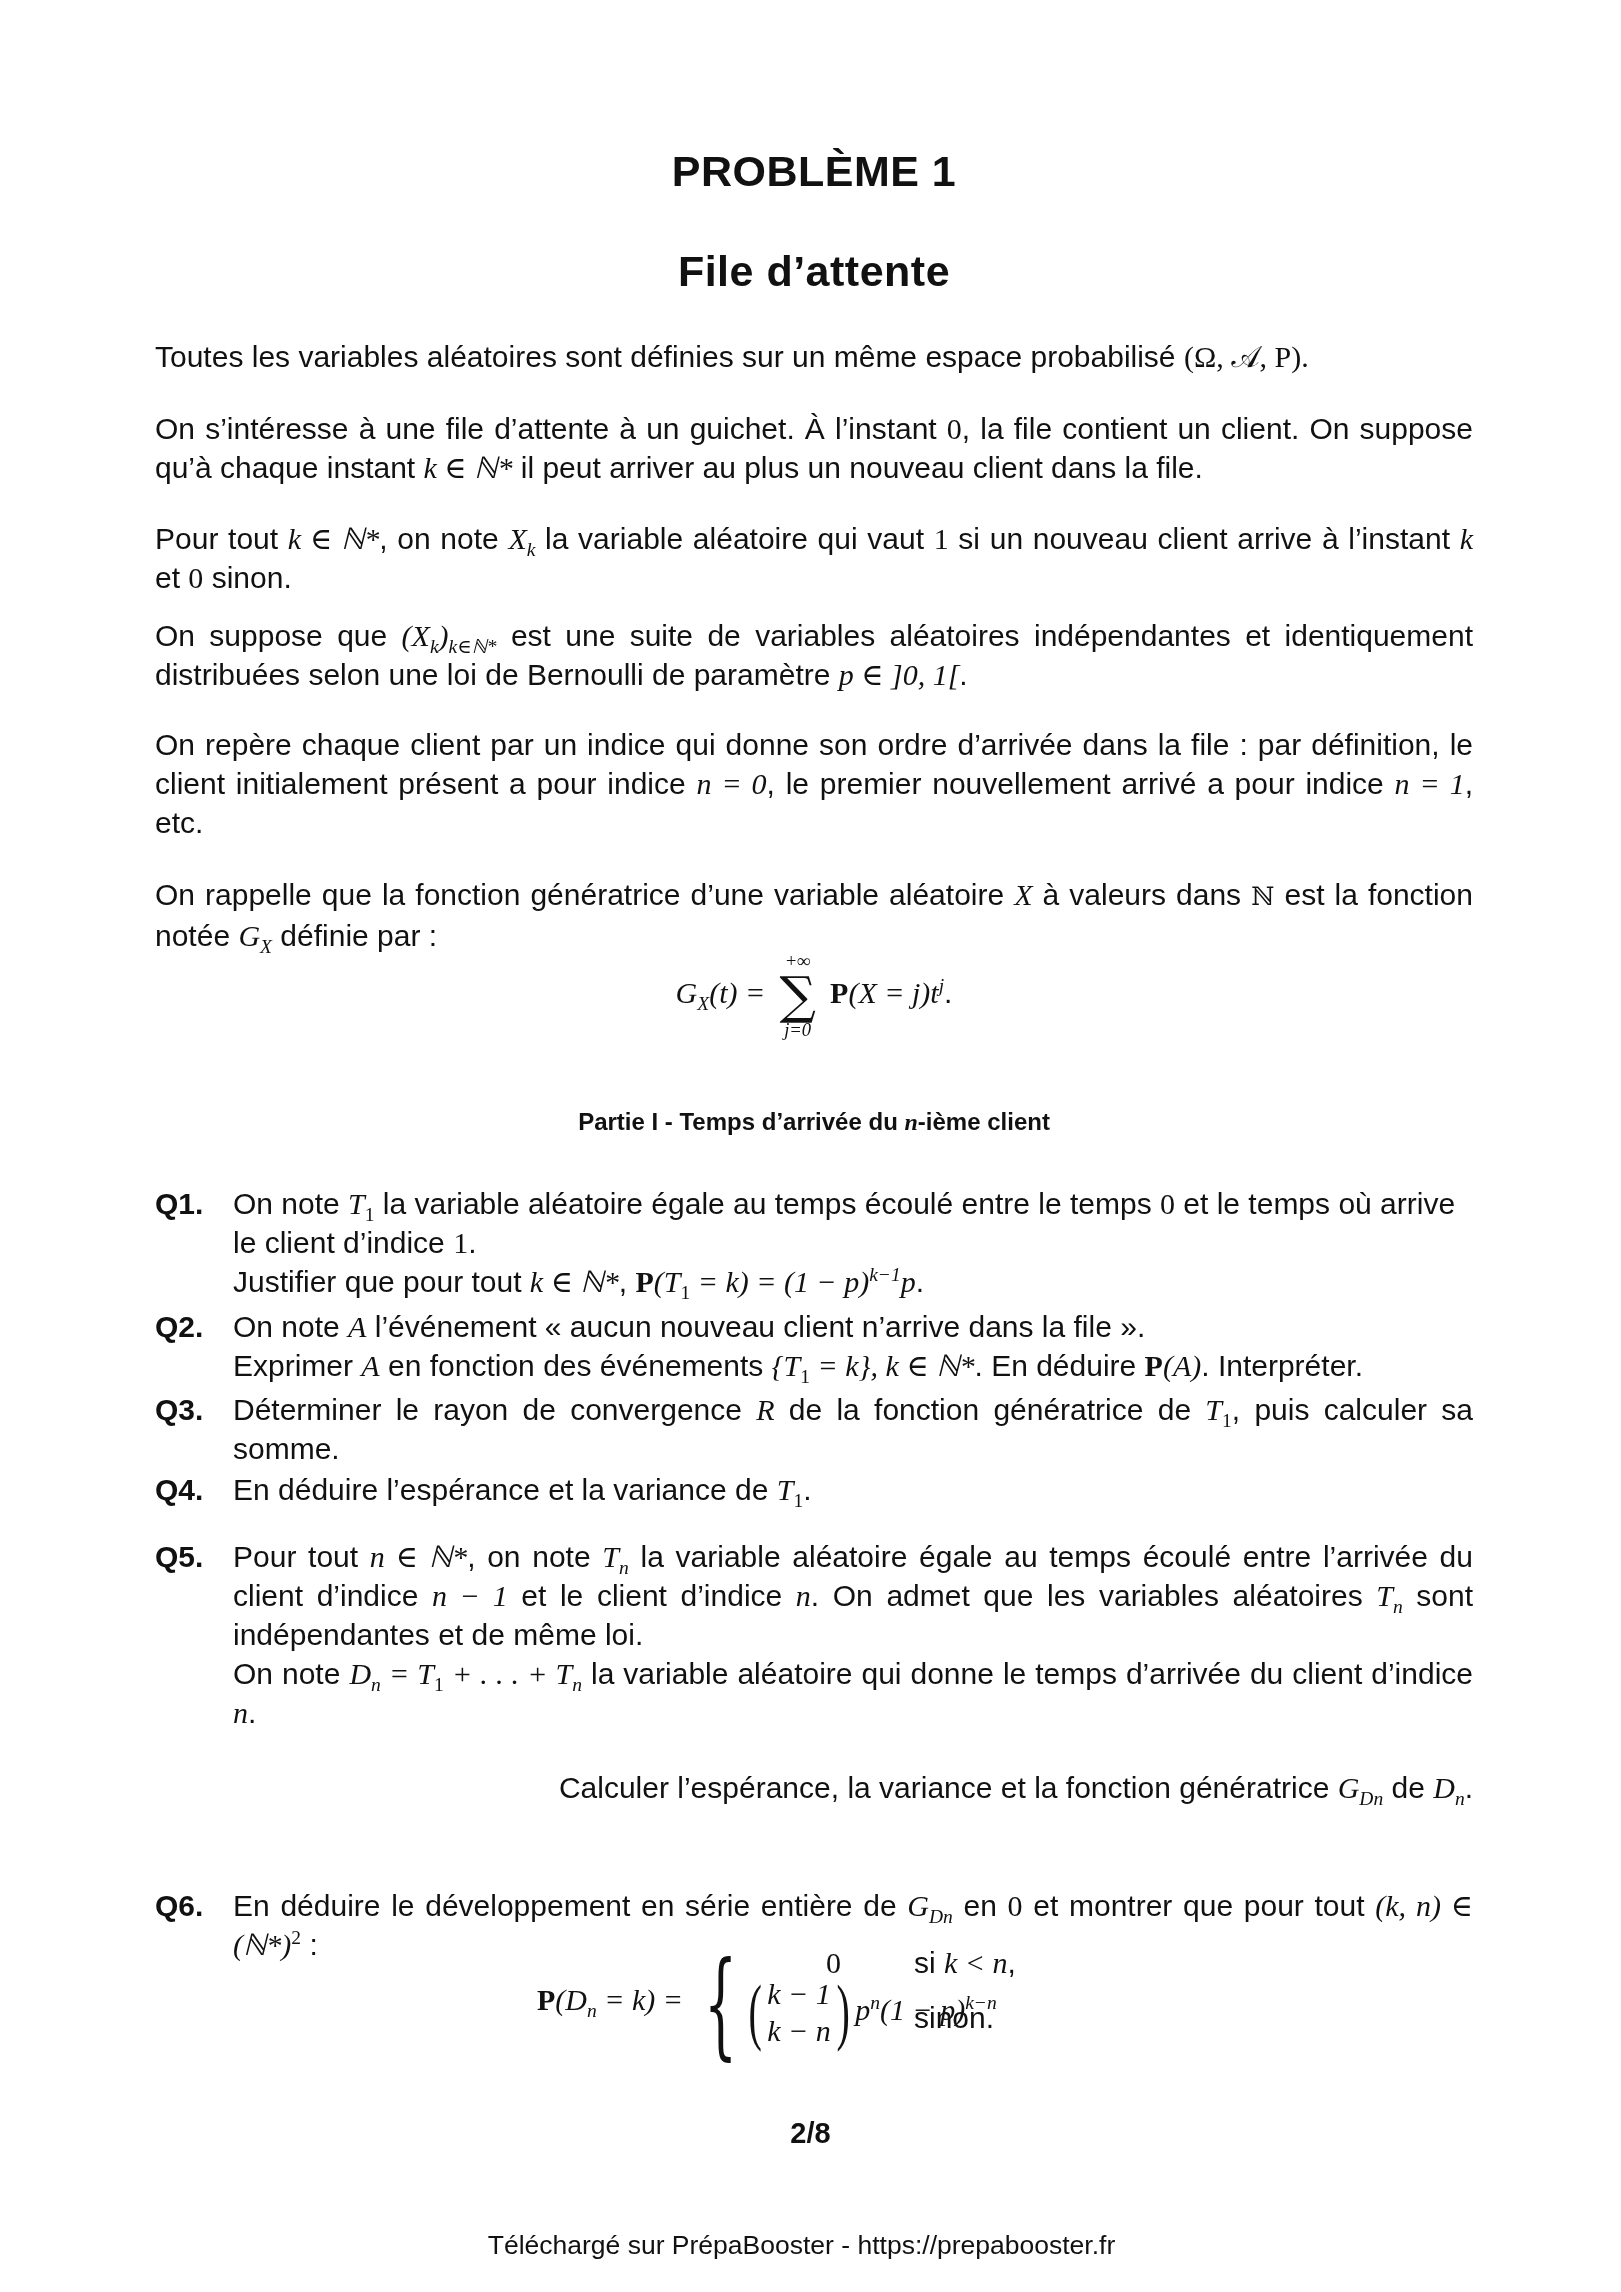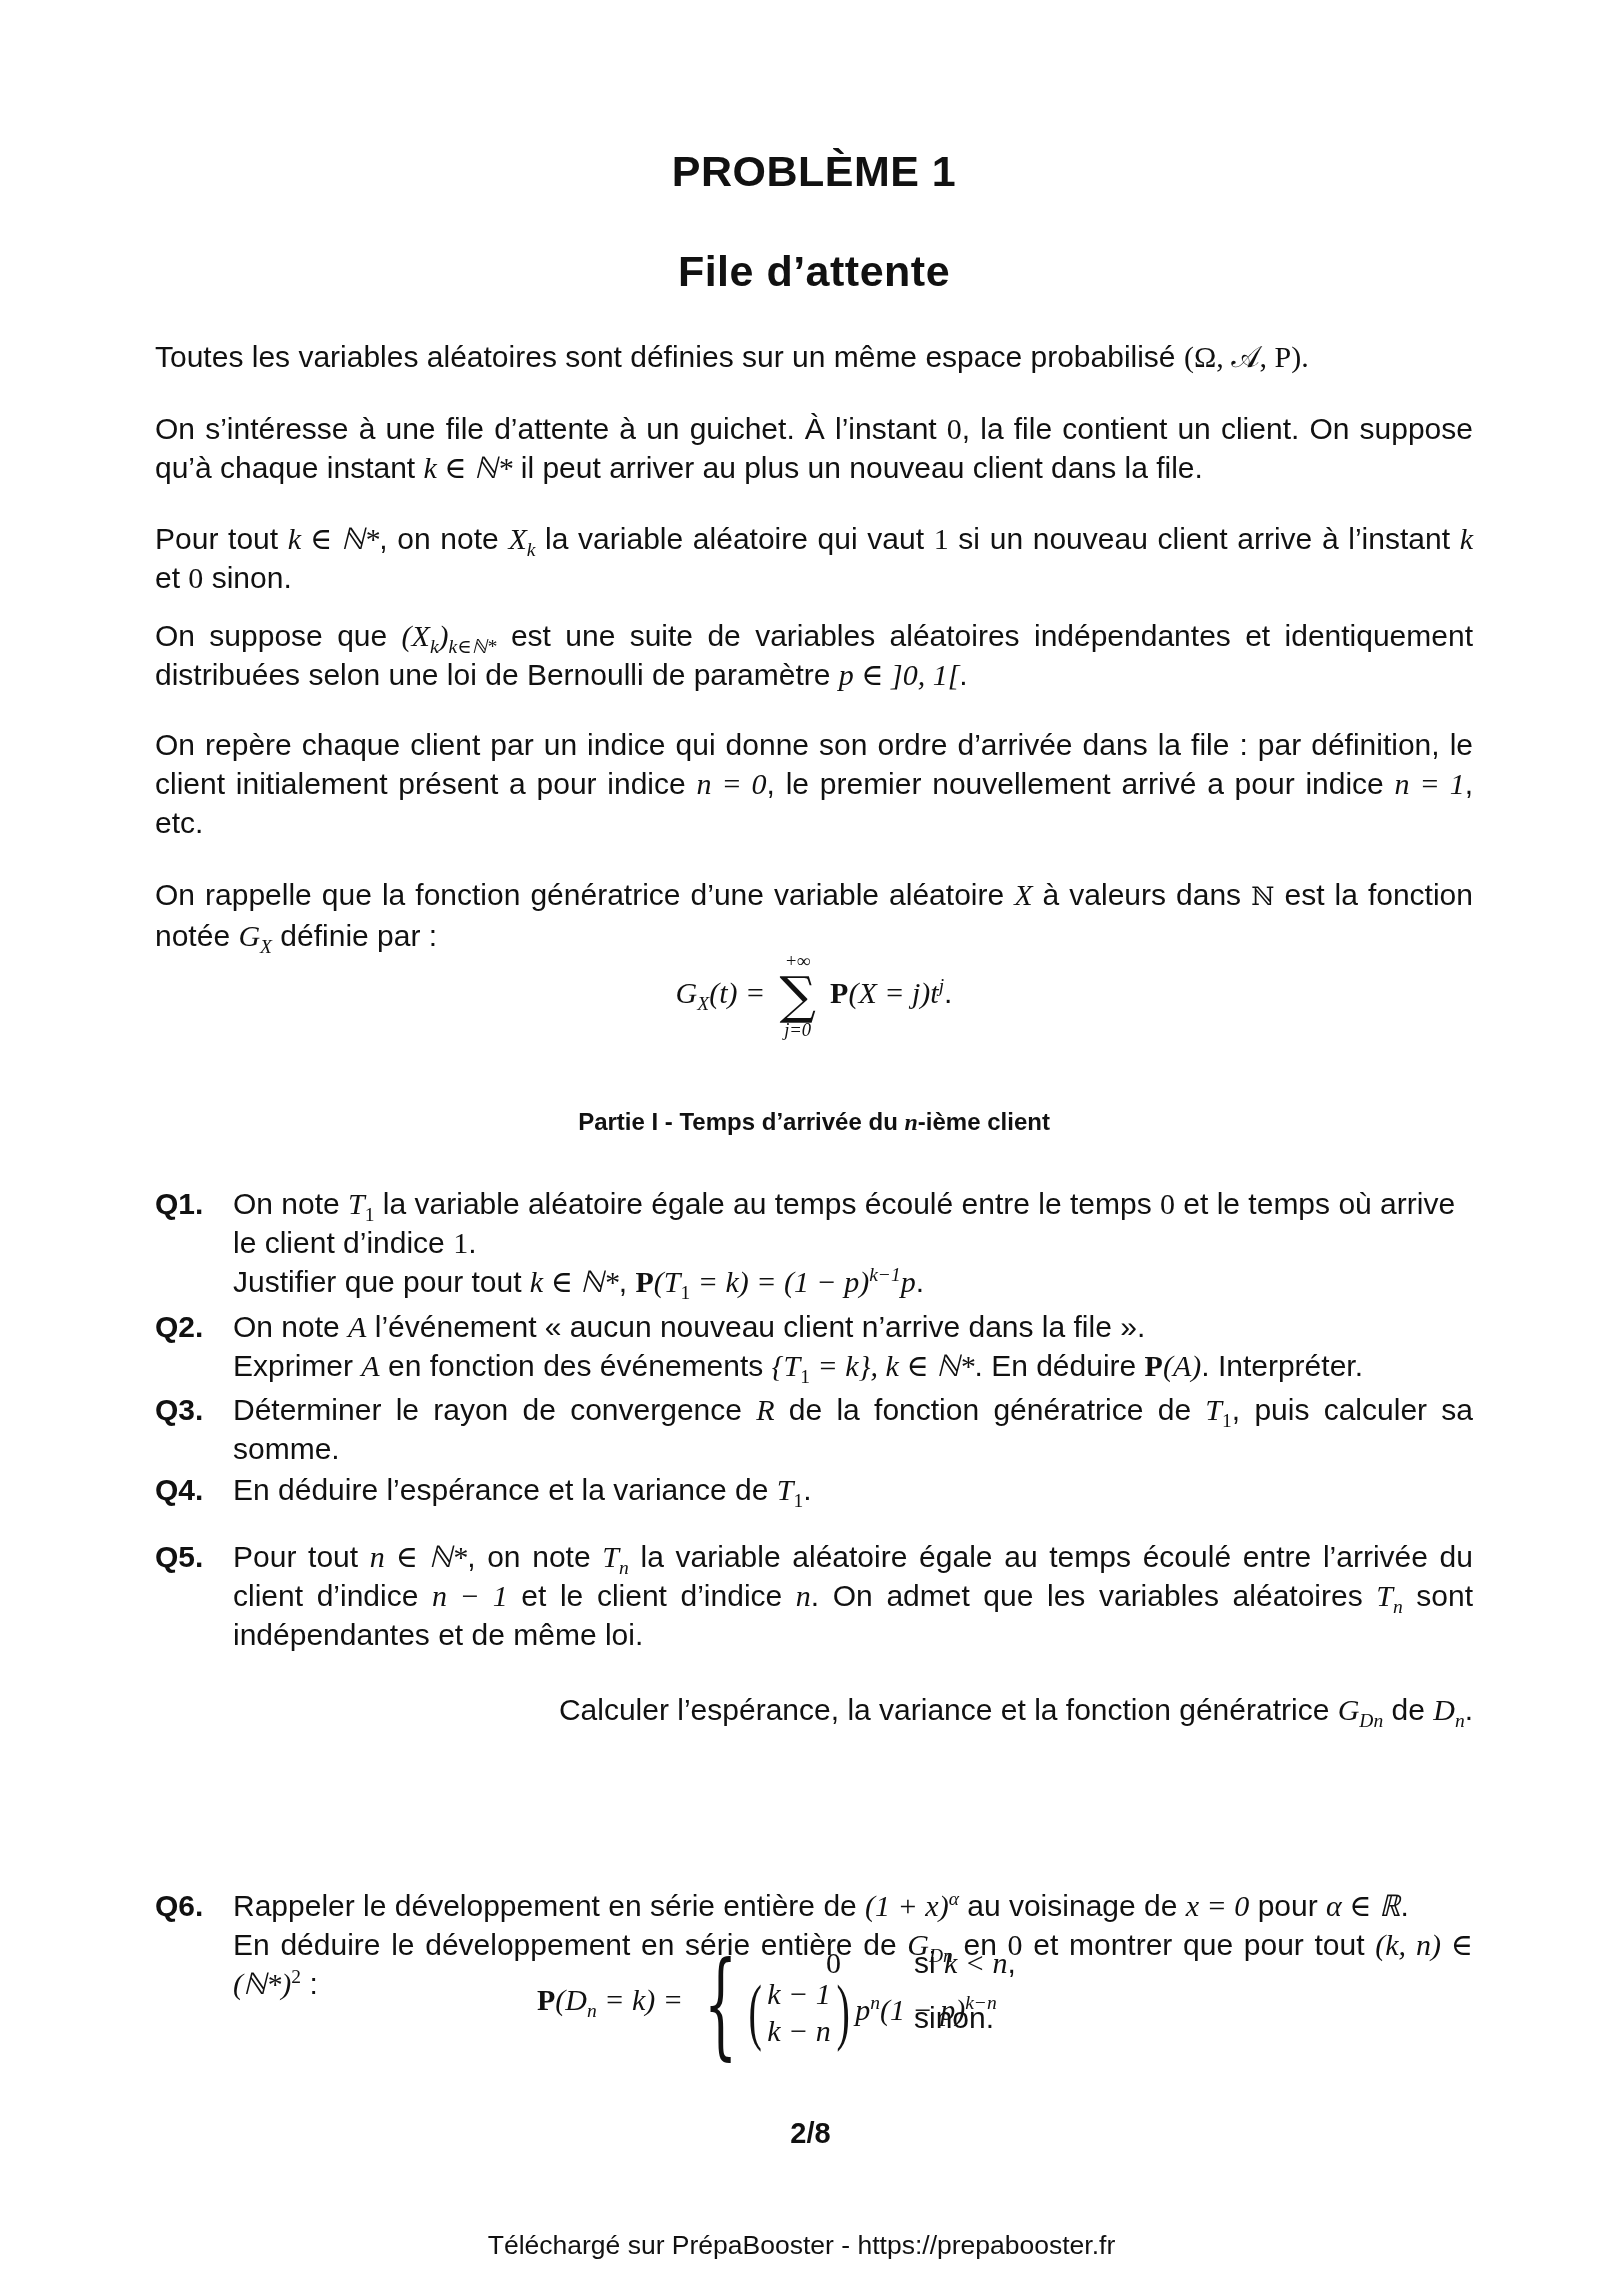--- a/index.html
+++ b/index.html
@@ -111,32 +111,32 @@
       <span>En déduire l’espérance et la variance de </span><span class="m">T</span><sub class="mr">1</sub><span>.</span>
     </div>
   </div>
 
   <div class="q" style="top:1537px;">
     <span class="lbl">Q5.</span>
     <div class="body">
       <div>
         <span>Pour tout </span><span class="m">n ∈ ℕ*</span><span>, on note </span><span class="m">T</span><sub class="m">n</sub><span> la variable aléatoire égale au temps écoulé entre l’arrivée du client d’indice </span><span class="m">n − 1</span><span> et le client d’indice </span><span class="m">n</span><span>. On admet que les variables aléatoires </span><span class="m">T</span><sub class="m">n</sub><span> sont indépendantes et de même loi.</span>
       </div>
+      <div>
+        <span>On note </span><span class="m">D</span><sub class="m">n</sub><span class="m"> = T</span><sub class="mr">1</sub><span class="m"> + . . . + T</span><sub class="m">n</sub><span> la variable aléatoire qui donne le temps d’arrivée du client d’indice </span><span class="m">n</span><span>.</span>
+      </div>
       <div style="text-align:right;margin-top:36px;">
         <span>Calculer l’espérance, la variance et la fonction génératrice </span><span class="m">G</span><sub class="m">Dn</sub><span> de </span><span class="m">D</span><sub class="m">n</sub><span>.</span>
       </div>
     </div>
   </div>
 
   <div class="q" style="top:1886px;">
     <span class="lbl">Q6.</span>
     <div class="body">
-      <div>
-        <span>Rappeler le développement en série entière de </span><span class="m">(1 + x)</span><sup class="m">α</sup><span> au voisinage de </span><span class="m">x = 0</span><span> pour </span><span class="m">α ∈ ℝ</span><span>.</span>
-      </div>
       <div>
         <span>En déduire le développement en série entière de </span><span class="m">G</span><sub class="m">Dn</sub><span> en </span><span class="mr">0</span><span> et montrer que pour tout </span><span class="m">(k, n) ∈ (ℕ*)</span><sup class="mr">2</sup><span> :</span>
       </div>
     </div>
   </div>
 
 </div>
 
 <div class="cases" style="left:537px; top:1946px; width:627px; height:118px;">
   <div style="position:absolute; left:0; top:37px; white-space:nowrap;">

